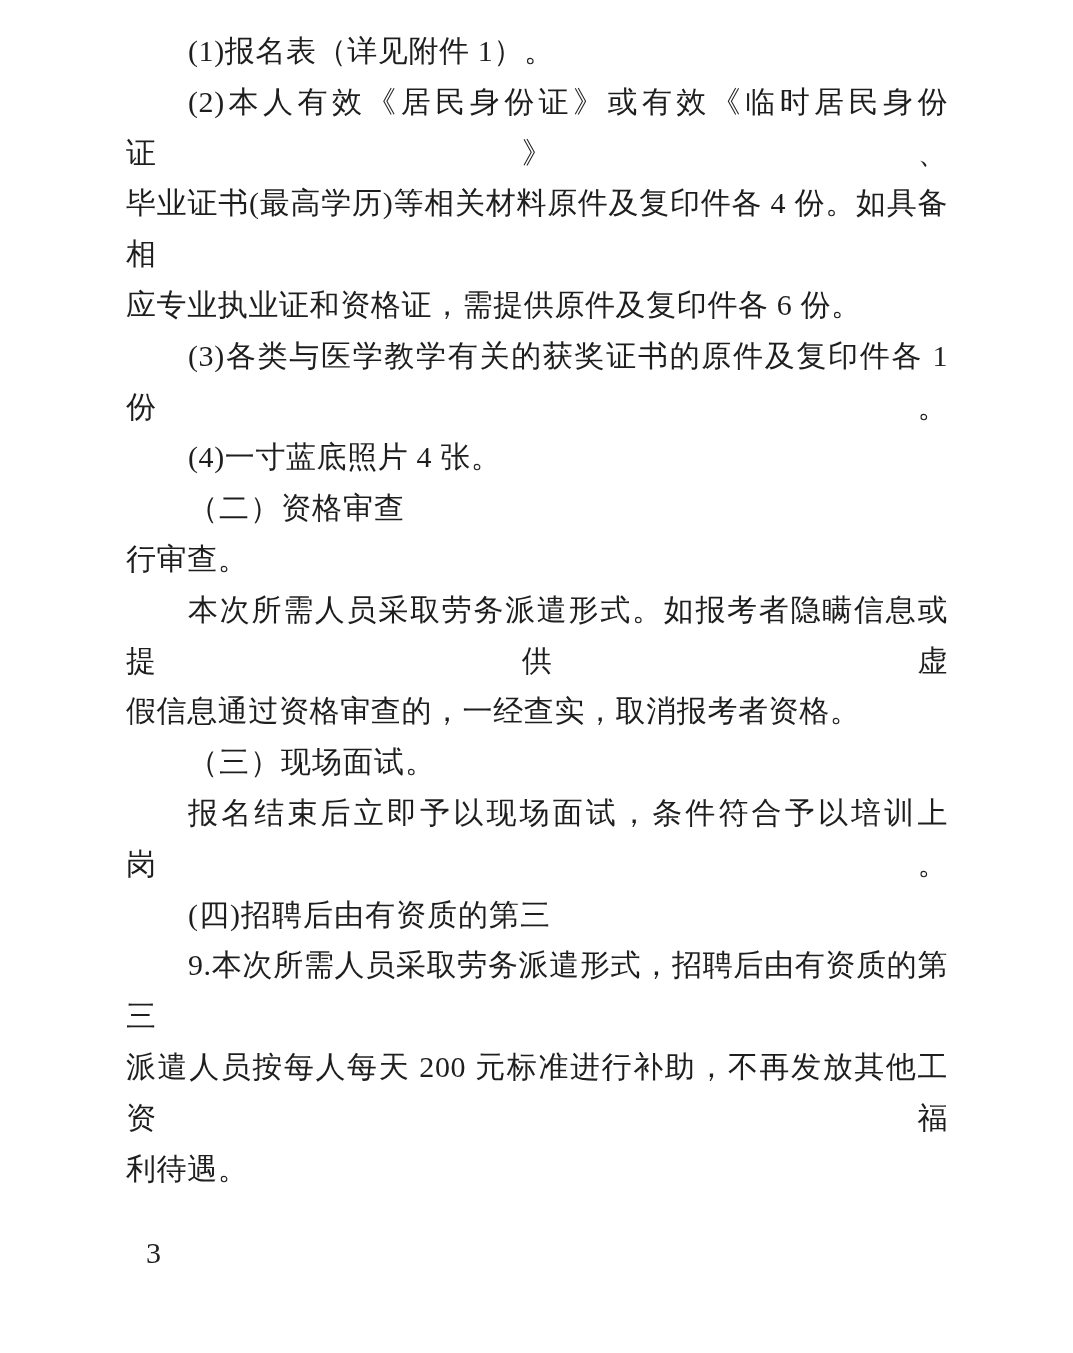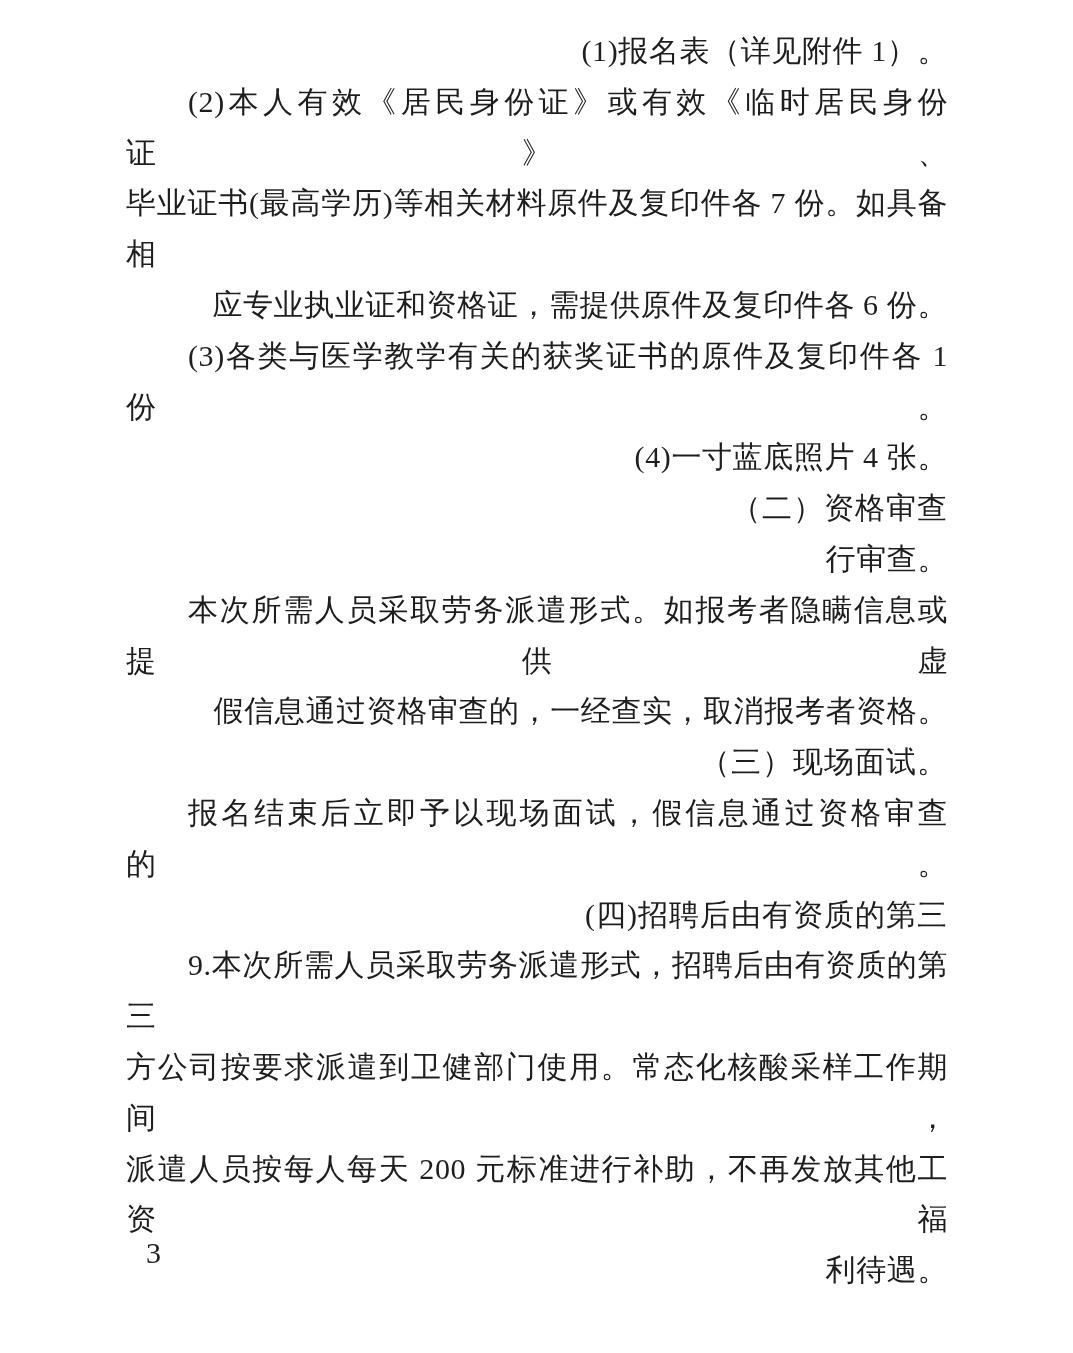--- a/index.html
+++ b/index.html
@@ -15,21 +15,21 @@
   .doc-body {
     position: absolute;
     left: 126px;
     top: 26px;
     width: 822px;
     font-size: 30px;
     line-height: 50.8px;
     letter-spacing: 0.6px;
   }
   .line {
-    text-align: right;
+    text-align: left;
     white-space: nowrap;
   }
   .line.justify {
     white-space: normal;
     text-align: justify;
     text-align-last: justify;
     text-justify: inter-character;
   }
   .line.indent { text-indent: 62px; }
   .line.heading { font-weight: 400; letter-spacing: 1px; }
@@ -41,30 +41,29 @@
     color: #222222;
   }
 </style>
 </head>
 <body>
 
 <div class="page">
   <div class="doc-body">
       <div class="line indent">(1)报名表（详见附件 1）。</div>
       <div class="line indent justify">(2)本人有效《居民身份证》或有效《临时居民身份证》、</div>
-      <div class="line justify">毕业证书(最高学历)等相关材料原件及复印件各 7 份。如具备相</div>
+      <div class="line justify">毕业证书(最高学历)等相关材料原件及复印件各 4 份。如具备相</div>
       <div class="line">应专业执业证和资格证，需提供原件及复印件各 6 份。</div>
       <div class="line indent justify">(3)各类与医学教学有关的获奖证书的原件及复印件各 1 份。</div>
       <div class="line indent">(4)一寸蓝底照片 4 张。</div>
       <div class="line indent heading">（二）资格审查</div>
       <div class="line">行审查。</div>
       <div class="line indent justify">本次所需人员采取劳务派遣形式。如报考者隐瞒信息或提供虚</div>
       <div class="line">假信息通过资格审查的，一经查实，取消报考者资格。</div>
       <div class="line indent heading">（三）现场面试。</div>
-      <div class="line indent justify">报名结束后立即予以现场面试，假信息通过资格审查的。</div>
+      <div class="line indent justify">报名结束后立即予以现场面试，条件符合予以培训上岗。</div>
       <div class="line indent heading">(四)招聘后由有资质的第三</div>
       <div class="line indent justify">9.本次所需人员采取劳务派遣形式，招聘后由有资质的第三</div>
-      <div class="line justify">方公司按要求派遣到卫健部门使用。常态化核酸采样工作期间，</div>
       <div class="line justify">派遣人员按每人每天 200 元标准进行补助，不再发放其他工资福</div>
       <div class="line">利待遇。</div>
     </div>
   <div class="page-number">3</div>
 </div>
 
 </body></html>

